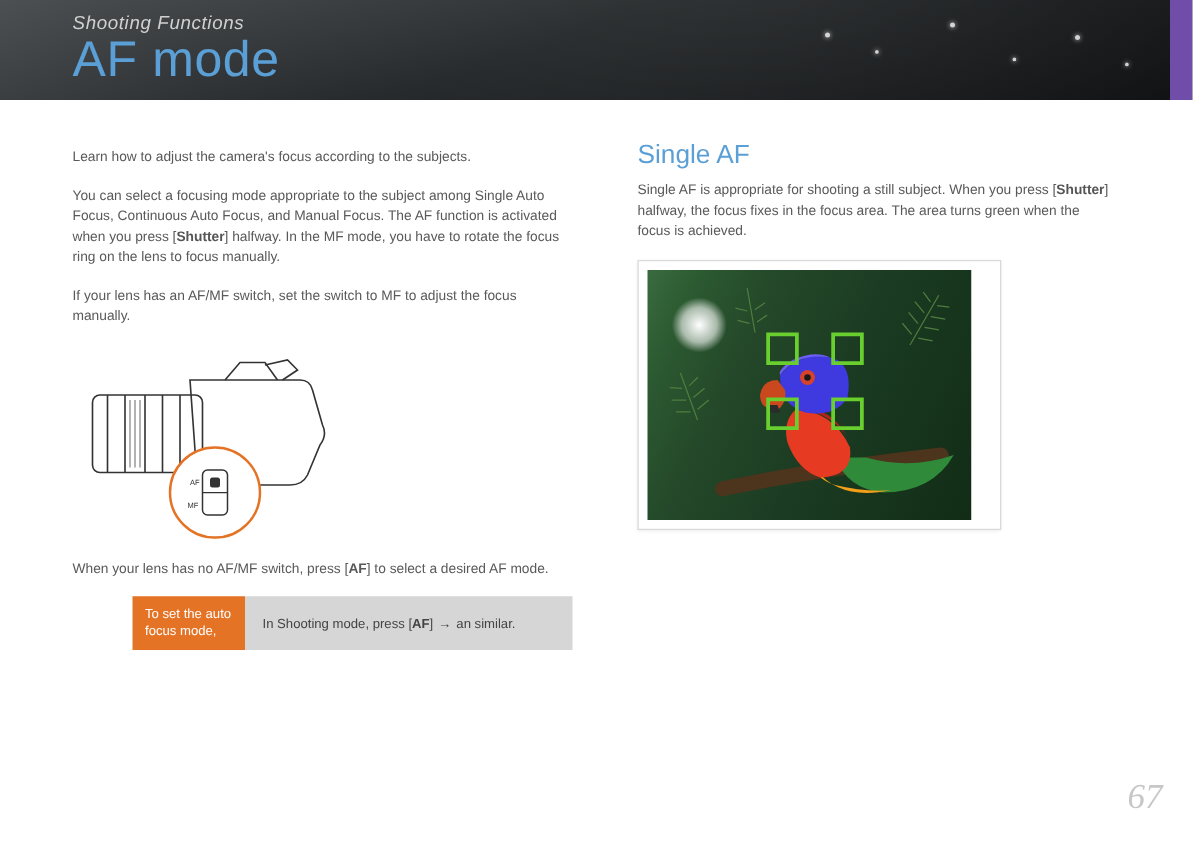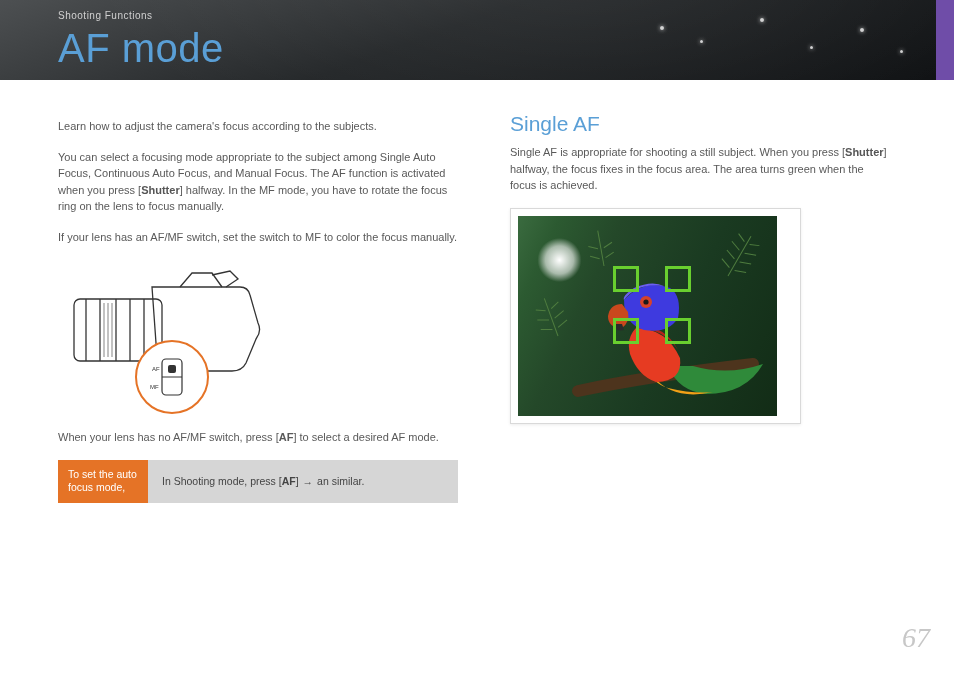--- a/index.html
+++ b/index.html
@@ -35,23 +35,24 @@
   }
   .purple-tab {
     position: absolute;
     right: 0; top: 0;
     width: 18px; height: 80px;
     background: #6f4da8;
   }
   .section-label {
     position: absolute;
     left: 58px; top: 10px;
-    font-size: 10px;
+    font-size: 15px;
     color: #d0d0d0;
     letter-spacing: 0.5px;
+    font-style: italic;
   }
   .page-title {
     position: absolute;
     left: 58px; top: 26px;
     font-size: 40px;
     font-weight: 300;
     color: #5a9fd6;
     letter-spacing: 0.5px;
   }
 
@@ -86,21 +87,21 @@
   }
 
   
   .camera-illus {
     width: 220px;
     height: 150px;
     margin: 6px 0 10px 4px;
   }
 
   
-  .inst-row { display: flex; margin-top: 8px; }
+  .inst-row { display: flex; margin-top: 8px; margin-left: 48px; }
   .inst-label {
     background: #e57326;
     color: #fff;
     font-size: 10.5px;
     line-height: 1.3;
     padding: 8px 10px;
     width: 90px;
     box-sizing: border-box;
   }
   .inst-body {
@@ -180,21 +181,21 @@
   <div class="page-title">AF mode</div>
 
   <div class="col-left">
     <p class="body">Learn how to adjust the camera's focus according to the subjects.</p>
 
     <p class="body">
       <span>You can select a focusing mode appropriate to the subject among Single Auto Focus, Continuous Auto Focus, and Manual Focus. The AF function is activated when you press [</span><span class="bold">Shutter</span><span>] halfway. In the MF mode, you have to rotate the focus ring on the lens to focus manually.</span>
     </p>
 
 
-    <p class="body">If your lens has an AF/MF switch, set the switch to MF to color the focus manually.</p>
+    <p class="body">If your lens has an AF/MF switch, set the switch to MF to adjust the focus manually.</p>
 
     
     <svg class="camera-illus" viewBox="0 0 220 150">
       <g fill="none" stroke="#333" stroke-width="1.3">
 
         <path d="M90 22 L178 22 Q186 22 188 30 L196 58 Q200 66 194 74 L184 98 Q180 106 170 106 L96 106 Z"></path>
 
         <path d="M118 22 L130 8 L150 8 L160 22"></path>
 
         <path d="M150 10 L168 6 L176 14 L164 22"></path>

